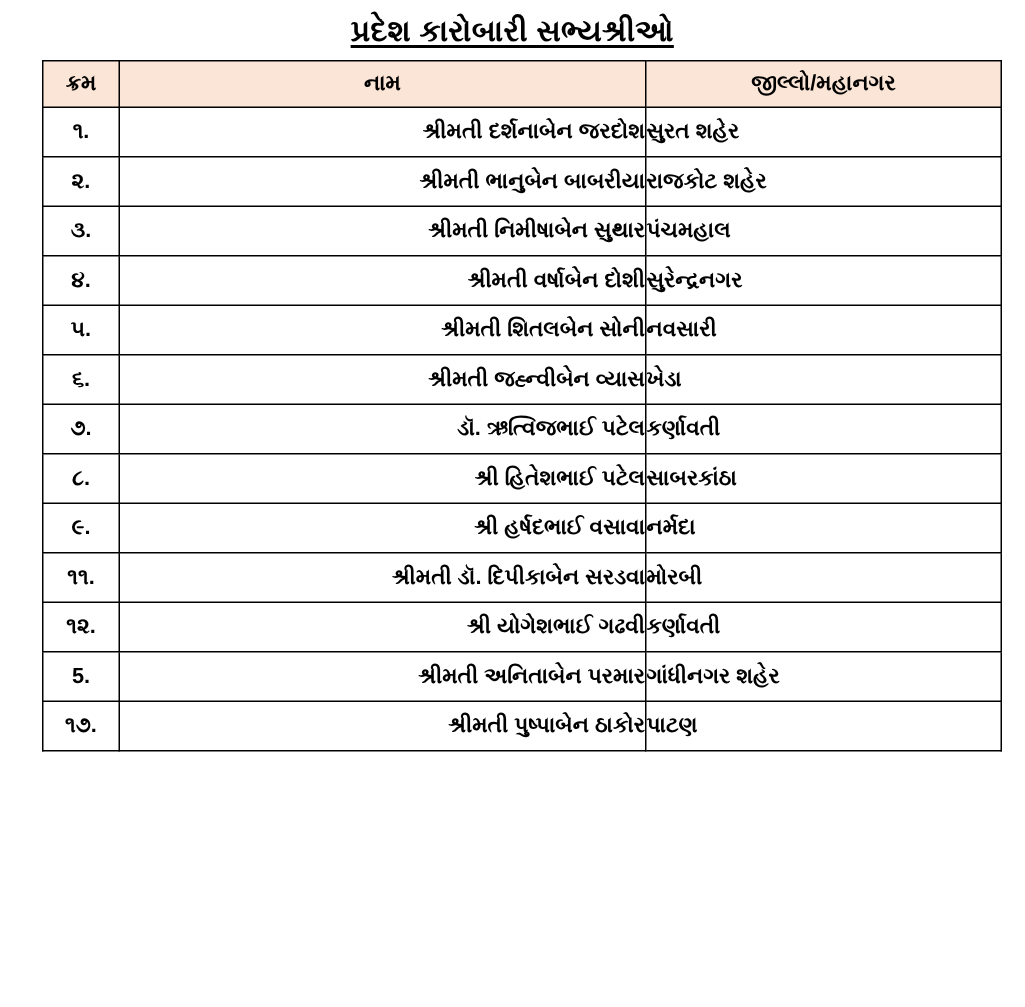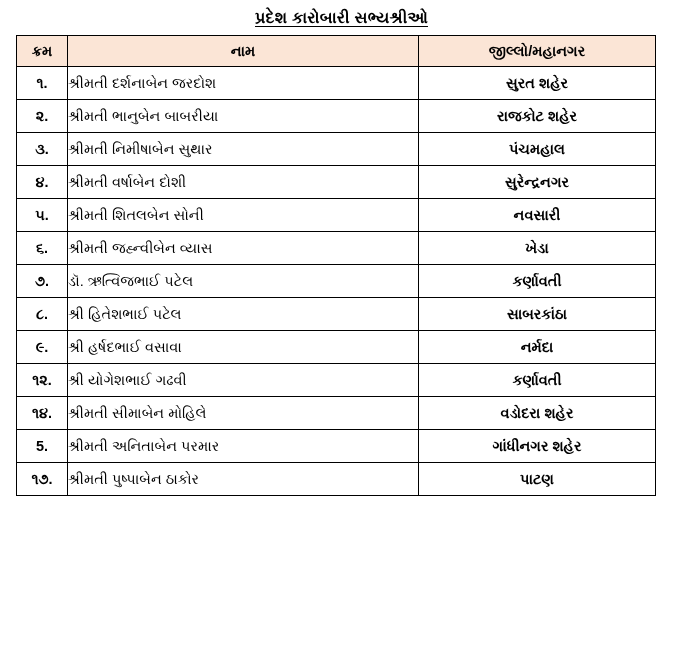--- a/index.html
+++ b/index.html
@@ -15,31 +15,31 @@
     overflow: hidden;
   }
   .page {
     position: relative;
     width: 683px;
     height: 671px;
     box-sizing: border-box;
   }
   .doc-title {
     text-align: center;
-    font-size: 16px;
+    font-size: 20px;
     font-weight: bold;
     letter-spacing: 0.2px;
     padding-top: 8px;
     padding-bottom: 6px;
     text-decoration: underline;
     text-underline-offset: 3px;
     line-height: 1.3;
   }
   .table-wrap {
-    padding: 0 22px 0 16px;
+    padding: 0 22px 0 28px;
   }
   table.members {
     width: 639px;
     border-collapse: collapse;
     table-layout: fixed;
     border: 1.6px solid #000000;
   }
   table.members col.c-sl   { width: 51px; }
   table.members col.c-name { width: 351px; }
   table.members col.c-dist { width: 237px; }
@@ -59,27 +59,27 @@
     text-align: center;
     height: 30px;
     font-size: 14.5px;
   }
   td.sl {
     text-align: center;
     font-weight: bold;
     font-size: 14.5px;
   }
   td.name {
-    text-align: left;
+    text-align: right;
     padding-left: 9px;
-    font-weight: normal;
+    font-weight: bold;
     font-size: 14.5px;
   }
   td.dist {
-    text-align: center;
+    text-align: left;
     font-weight: bold;
     font-size: 14.5px;
   }
 </style>
 </head>
 <body>
 
 <div class="page">
 
   <div class="doc-title">પ્રદેશ કારોબારી સભ્યશ્રીઓ</div>
@@ -138,28 +138,28 @@
             <td class="sl">૮.</td>
             <td class="name">શ્રી હિતેશભાઈ પટેલ</td>
             <td class="dist">સાબરકાંઠા</td>
           </tr>
           <tr>
             <td class="sl">૯.</td>
             <td class="name">શ્રી હર્ષદભાઈ વસાવા</td>
             <td class="dist">નર્મદા</td>
           </tr>
           <tr>
+            <td class="sl">૧૧.</td>
+            <td class="name">શ્રીમતી ડૉ. દિપીકાબેન સરડવા</td>
+            <td class="dist">મોરબી</td>
+          </tr>
+          <tr>
             <td class="sl">૧૨.</td>
             <td class="name">શ્રી યોગેશભાઈ ગઢવી</td>
             <td class="dist">કર્ણાવતી</td>
-          </tr>
-          <tr>
-            <td class="sl">૧૪.</td>
-            <td class="name">શ્રીમતી સીમાબેન મોહિલે</td>
-            <td class="dist">વડોદરા શહેર</td>
           </tr>
           <tr>
             <td class="sl">5.</td>
             <td class="name">શ્રીમતી અનિતાબેન પરમાર</td>
             <td class="dist">ગાંધીનગર શહેર</td>
           </tr>
           <tr>
             <td class="sl">૧૭.</td>
             <td class="name">શ્રીમતી પુષ્પાબેન ઠાકોર</td>
             <td class="dist">પાટણ</td>

